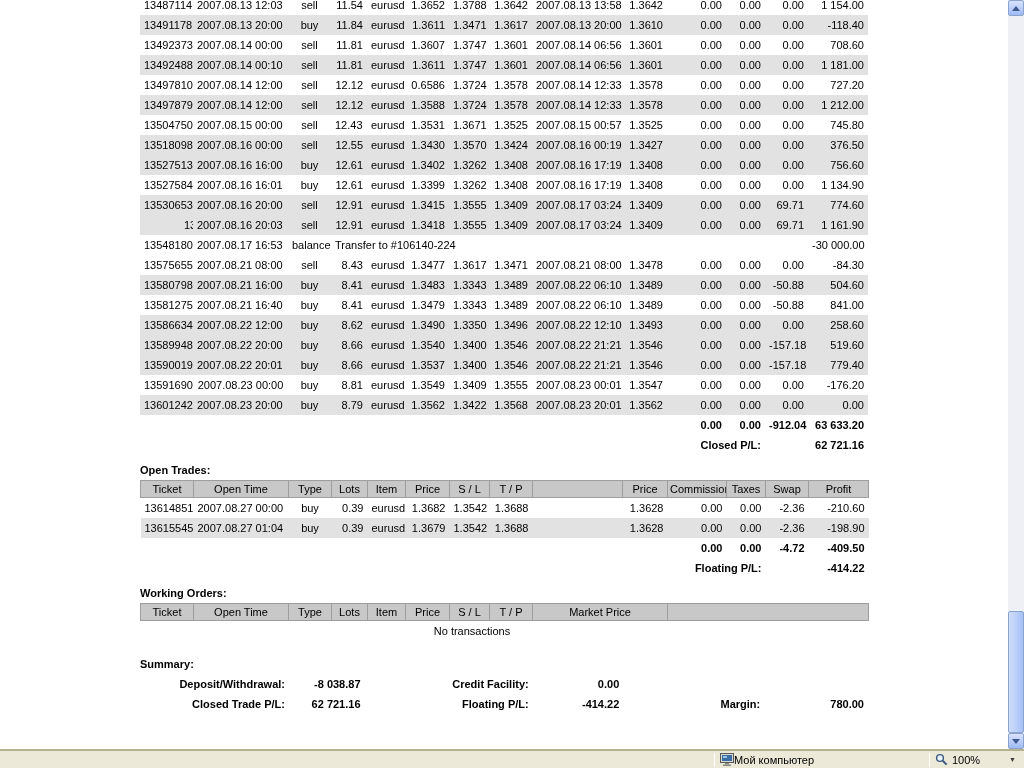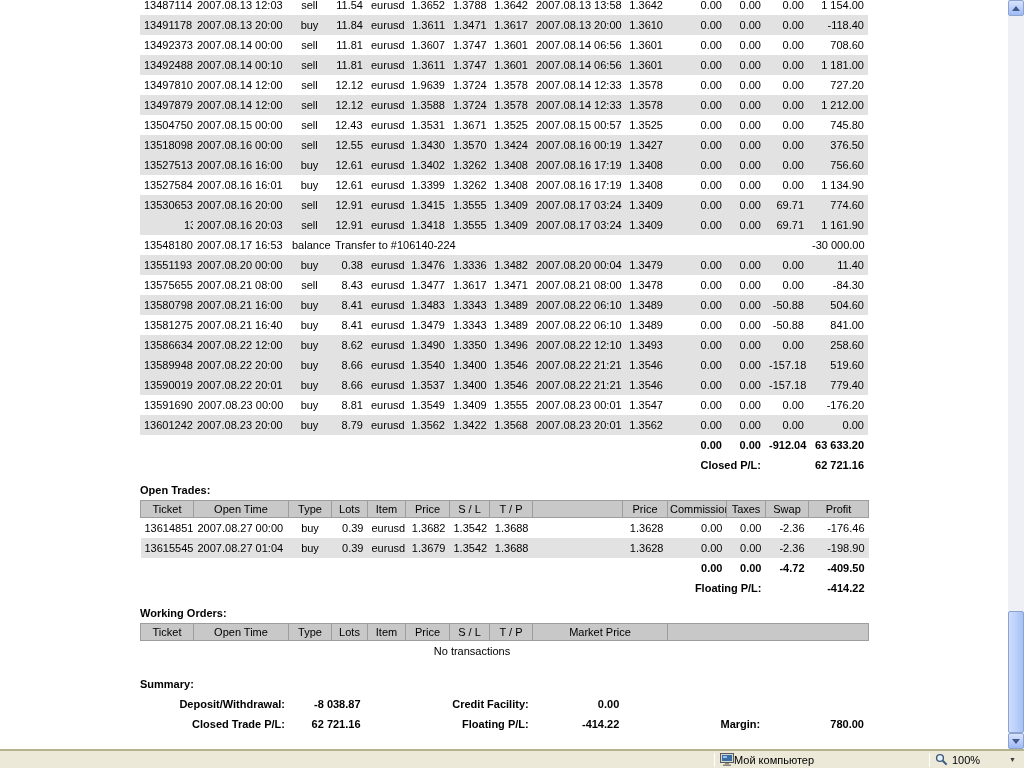--- a/index.html
+++ b/index.html
@@ -148,21 +148,21 @@
             <td style="text-align: right;">0.00</td>
             <td style="text-align: right;">0.00</td>
             <td style="text-align: right;">1 181.00</td>
           </tr>
           <tr>
             <td style="text-align: left;">13497810</td>
             <td style="text-align: left;">2007.08.14 12:00</td>
             <td style="text-align: center;">sell</td>
             <td style="text-align: right;">12.12</td>
             <td style="text-align: center;">eurusd</td>
-            <td style="text-align: right;">1.9639</td>
+            <td style="text-align: right;">0.6586</td>
             <td style="text-align: right;">1.3724</td>
             <td style="text-align: right;">1.3578</td>
             <td style="text-align: left;">2007.08.14 12:33</td>
             <td style="text-align: right;">1.3578</td>
             <td style="text-align: right;">0.00</td>
             <td style="text-align: right;">0.00</td>
             <td style="text-align: right;">0.00</td>
             <td style="text-align: right;">727.20</td>
           </tr>
           <tr class="shaded">
@@ -276,36 +276,20 @@
             <td style="text-align: right;">0.00</td>
             <td style="text-align: right;">69.71</td>
             <td style="text-align: right;">1 161.90</td>
           </tr>
           <tr>
             <td colspan="1" style="text-align: left;">13548180</td>
             <td colspan="1" style="text-align: left;">2007.08.17 16:53</td>
             <td colspan="1" style="text-align: center;">balance</td>
             <td colspan="10" style="text-align: left;">Transfer to #106140-224</td>
             <td colspan="1" style="text-align: right;">-30 000.00</td>
-          </tr>
-          <tr class="shaded">
-            <td style="text-align: left;">13551193</td>
-            <td style="text-align: left;">2007.08.20 00:00</td>
-            <td style="text-align: center;">buy</td>
-            <td style="text-align: right;">0.38</td>
-            <td style="text-align: center;">eurusd</td>
-            <td style="text-align: right;">1.3476</td>
-            <td style="text-align: right;">1.3336</td>
-            <td style="text-align: right;">1.3482</td>
-            <td style="text-align: left;">2007.08.20 00:04</td>
-            <td style="text-align: right;">1.3479</td>
-            <td style="text-align: right;">0.00</td>
-            <td style="text-align: right;">0.00</td>
-            <td style="text-align: right;">0.00</td>
-            <td style="text-align: right;">11.40</td>
           </tr>
           <tr>
             <td style="text-align: left;">13575655</td>
             <td style="text-align: left;">2007.08.21 08:00</td>
             <td style="text-align: center;">sell</td>
             <td style="text-align: right;">8.43</td>
             <td style="text-align: center;">eurusd</td>
             <td style="text-align: right;">1.3477</td>
             <td style="text-align: right;">1.3617</td>
             <td style="text-align: right;">1.3471</td>
@@ -488,21 +472,21 @@
             <td style="text-align: right;">0.39</td>
             <td style="text-align: center;">eurusd</td>
             <td style="text-align: right;">1.3682</td>
             <td style="text-align: right;">1.3542</td>
             <td style="text-align: right;">1.3688</td>
             <td style="text-align: left;"></td>
             <td style="text-align: right;">1.3628</td>
             <td style="text-align: right;">0.00</td>
             <td style="text-align: right;">0.00</td>
             <td style="text-align: right;">-2.36</td>
-            <td style="text-align: right;">-176.46</td>
+            <td style="text-align: right;">-210.60</td>
           </tr>
           <tr class="shaded">
             <td style="text-align: left;">13615545</td>
             <td style="text-align: left;">2007.08.27 01:04</td>
             <td style="text-align: center;">buy</td>
             <td style="text-align: right;">0.39</td>
             <td style="text-align: center;">eurusd</td>
             <td style="text-align: right;">1.3679</td>
             <td style="text-align: right;">1.3542</td>
             <td style="text-align: right;">1.3688</td>

